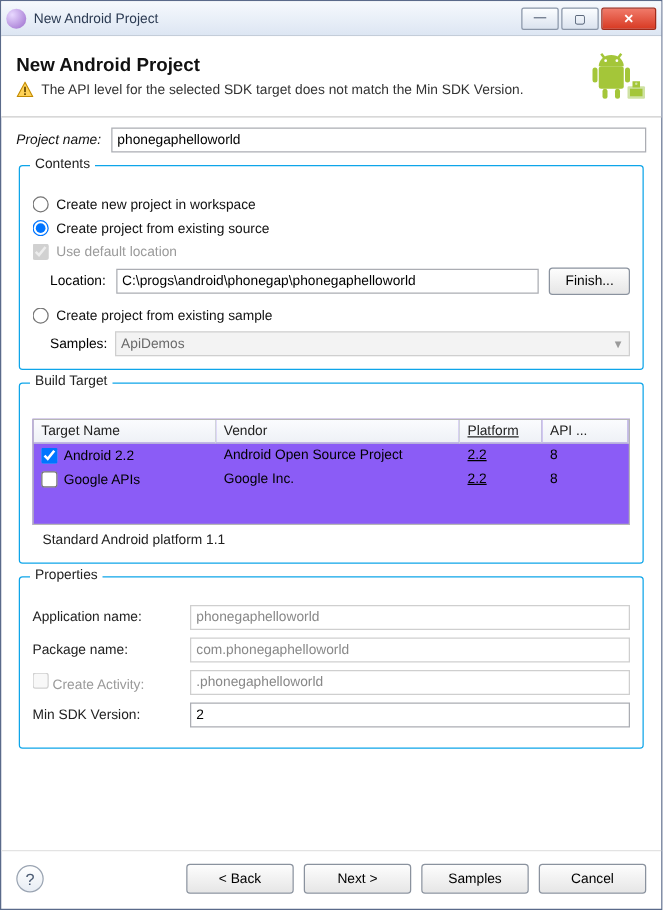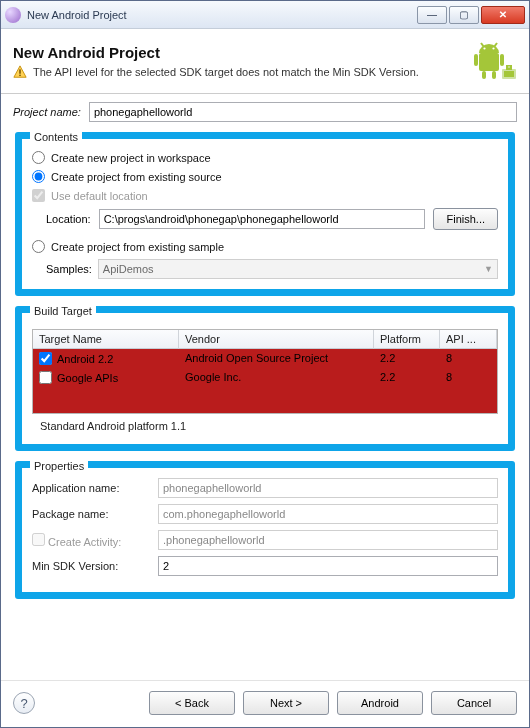--- a/index.html
+++ b/index.html
@@ -15,36 +15,36 @@
   .header-left { flex: 1; }
   .header h1 { font-size: 15px; font-weight: 600; margin: 0 0 4px 0; color: #111; }
   .warnline { display: flex; align-items: center; gap: 6px; color: #333; }
   .warn-icon { width: 14px; height: 14px; }
   .droid { width: 48px; height: 48px; }
   .content { flex: 1; padding: 8px 12px 4px 12px; overflow: hidden; display: flex; flex-direction: column; gap: 6px; }
   .row { display: flex; align-items: center; gap: 8px; }
   .row > label { color: #111; font-style: italic; }
   .txt { flex: 1; height: 20px; border: 1px solid #abadb3; padding: 1px 4px; background: #fff; }
   .txt.dis { background: #fff; color: #888; border-color: #cfcfcf; }
-  .group { border: 7px solid #0ea5e9; border-radius: 3px; padding: 10px 10px 10px 10px; position: relative; margin-top: 4px; }
+  .group { border: 1px solid #0ea5e9; border-radius: 3px; padding: 22px 10px 10px 10px; position: relative; margin-top: 4px; }
   .group > .legend { position: absolute; top: -8px; left: 8px; background: #fff; padding: 0 4px; color: #222; }
   .radioline, .chkline { display: flex; align-items: center; gap: 6px; margin: 2px 0 6px 0; color: #111; }
   .chkline.dis { color: #9a9a9a; }
   .locrow { display: flex; align-items: center; gap: 8px; margin: 4px 0 10px 14px; }
   .locrow .txt { flex: 1; }
   .btn { height: 22px; padding: 0 12px; border: 1px solid #8a929e; background: linear-gradient(#fdfdfd,#e6e6e6); border-radius: 3px; }
   .sel { flex: 1; height: 20px; border: 1px solid #cfcfcf; background: #f3f3f3; color: #6a6a6a; display: flex; align-items: center; padding: 0 4px; justify-content: space-between; }
   .sel .chev { color: #9a9a9a; font-size: 9px; }
-  .table-wrap { border: 1px solid #b6b6b6; background: #b91c1c; margin-top: 6px; }
+  .table-wrap { border: 1px solid #b6b6b6; background: #8b5cf6; margin-top: 6px; }
   .trow { display: flex; align-items: stretch; }
   .thead .tcell { background: linear-gradient(#fbfcfe,#eef1f6); border-right: 1px solid #d0d4da; border-bottom: 1px solid #c7ccd4; padding: 3px 6px; color: #222; }
   .tbody .tcell { padding: 3px 6px; }
   .tcell.c0 { width: 146px; display: flex; align-items: center; gap: 5px; }
   .tcell.c1 { width: 195px; }
-  .tcell.c2 { width: 66px; }
+  .tcell.c2 { width: 66px; text-decoration: underline; }
   .tcell.c3 { flex: 1; }
   .tfoot { padding: 6px 8px 2px 8px; color: #222; }
   .props .prow { display: flex; align-items: center; gap: 8px; margin-bottom: 6px; }
   .props .plabel { width: 118px; color: #222; }
   .props .plabel.dis { color: #9a9a9a; }
   .footer { display: flex; align-items: center; padding: 10px 12px 12px 12px; gap: 8px; border-top: 1px solid #e3e3e3; }
   .footer .help { width: 22px; height: 22px; border: 1px solid #9aa4b2; border-radius: 50%; display: flex; align-items: center; justify-content: center; color: #4a5a72; background: linear-gradient(#fff,#e8edf4); font-size: 13px; }
   .footer .spacer { flex: 1; }
   .wbtn { width: 86px; height: 24px; border: 1px solid #8a929e; border-radius: 3px; background: linear-gradient(#fdfdfd,#e6e6e6); }
   input[type=checkbox], input[type=radio] { margin: 0; }
@@ -198,17 +198,17 @@
       </div>
     </fieldset>
 
   </div>
 
   <div class="footer">
     <div class="help">?</div>
     <div class="spacer"></div>
     <button class="wbtn">&lt; Back</button>
     <button class="wbtn">Next &gt;</button>
-    <button class="wbtn primary">Android</button>
+    <button class="wbtn primary">Samples</button>
     <button class="wbtn">Cancel</button>
   </div>
 
 </div>
 
 </body></html>

